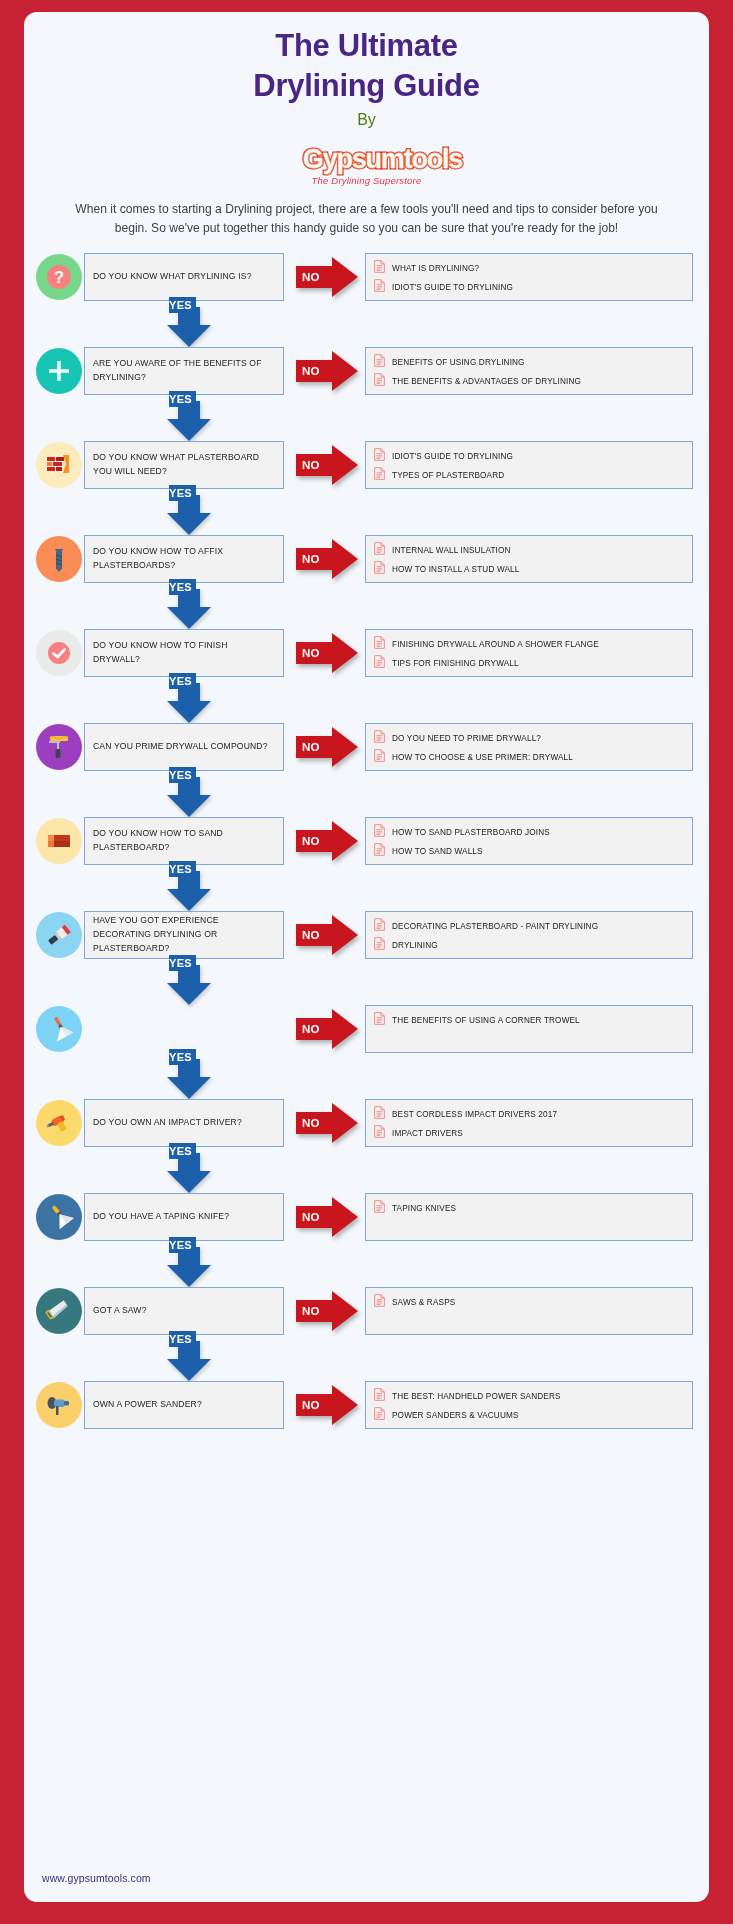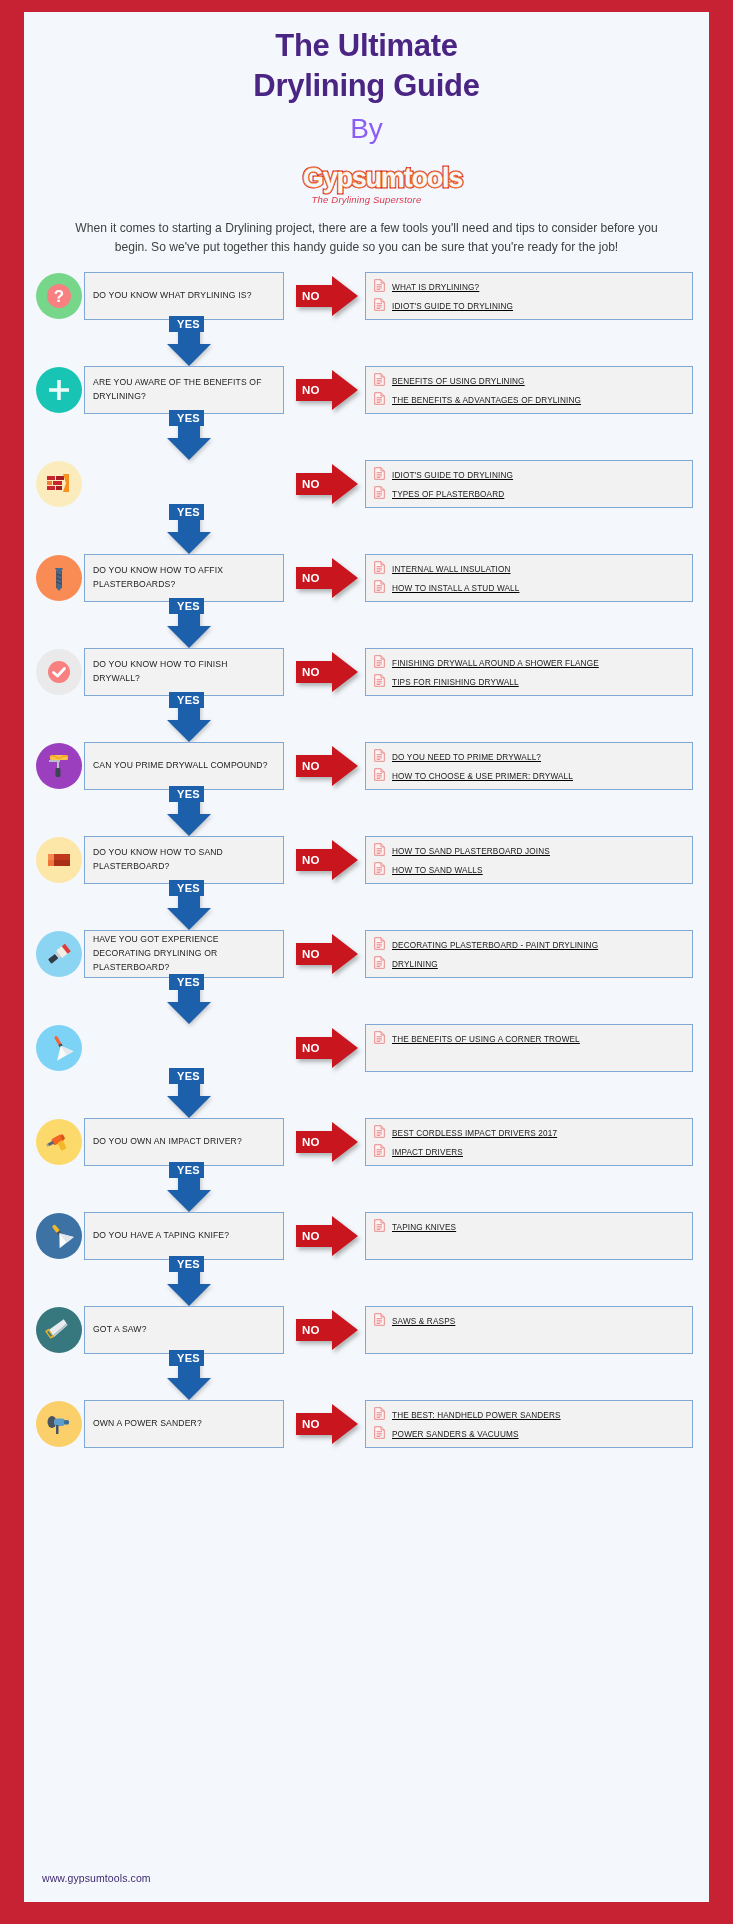--- a/index.html
+++ b/index.html
@@ -14,34 +14,35 @@
     height: 1924px;
     background: #C62234;
     padding: 12px 24px 22px 24px;
   }
   #sheet {
     position: relative;
     width: 100%;
     height: 100%;
     background: #F4F8FC;
     overflow: hidden;
+    border-radius: 13px;
   }
 
   
   .header { padding-top: 14px; text-align: center; }
   .title-line {
     font-size: 31px;
     font-weight: bold;
     color: #4B2583;
     letter-spacing: -0.3px;
     line-height: 1.30;
   }
   .by-line {
-    font-size: 28px;
-    color: #8b5cf6;
+    font-size: 16px;
+    color: #4d7c0f;
     line-height: 1.6;
     font-weight: normal;
   }
 
   
   .logo-wrap {
     margin-top: 13px;
     text-align: center;
   }
   .logo-word {
@@ -147,21 +148,20 @@
 
   .links-box {
     position: absolute;
     left: 341px;
     right: 16px;
     top: 0;
     height: 48px;
     background: #F2F2F2;
     border: 1px solid #7FA8D4;
     padding: 5px 8px 0 8px;
-    text-decoration: underline;
   }
   .link-item {
     display: flex;
     align-items: center;
     height: 19px;
     gap: 7px;
   }
   .link-text {
     font-size: 8.2px;
     color: #1a1a1a;
@@ -183,21 +183,21 @@
     height: 52px;
   }
   .yes-arrow .label {
     position: absolute;
     left: 2px;
     top: 0;
     background: #1C5FAB;
     color: #fff;
     font-size: 11px;
     font-weight: bold;
-    padding: 2px 4px 2px 8px;
+    padding: 2px 4px 2px 0;
     letter-spacing: 0.3px;
     z-index: 3;
     line-height: 1.1;
   }
   .yes-arrow .tri {
     position: absolute;
     left: 0;
     top: 10px;
     width: 44px;
     height: 40px;
@@ -331,20 +331,23 @@
         <rect x="3" y="7" width="8" height="4" fill="#C9252D"></rect>
                 <rect x="12" y="7" width="8" height="4" fill="#A81E26"></rect>
         <rect x="3" y="12" width="5" height="4" fill="#F07C36"></rect>
                 <rect x="9" y="12" width="9" height="4" fill="#C9252D"></rect>
         <rect x="3" y="17" width="8" height="4" fill="#C9252D"></rect>
                 <rect x="12" y="17" width="6" height="4" fill="#A81E26"></rect>
         <polygon points="19,5 25,5 25,23 19,23 22,14" fill="#F79220"></polygon>
               </svg>
             </span>
      </div>
+     <div class="q-box">
+       <span class="q-text">DO YOU KNOW WHAT PLASTERBOARD YOU WILL NEED?</span>
+     </div>
      <div class="no-arrow">
        <span class="shape"><svg width="62" height="40" viewBox="0 0 62 40" preserveAspectRatio="none">
     <path d="M0 9 H36 V0 L62 20 L36 40 V31 H0 Z" fill="#C8151E"></path>
   </svg></span>
        <span class="label">NO</span>
      </div>
      <div class="links-box">
             <div class="link-item">
        <span class="doc-icon"><svg width="11" height="13" viewBox="0 0 11 13">
     <path d="M0.7 0.7 H7 L10.3 4 V12.3 H0.7 Z" fill="#FDF2F2" stroke="#E98B8B" stroke-width="1"></path>

